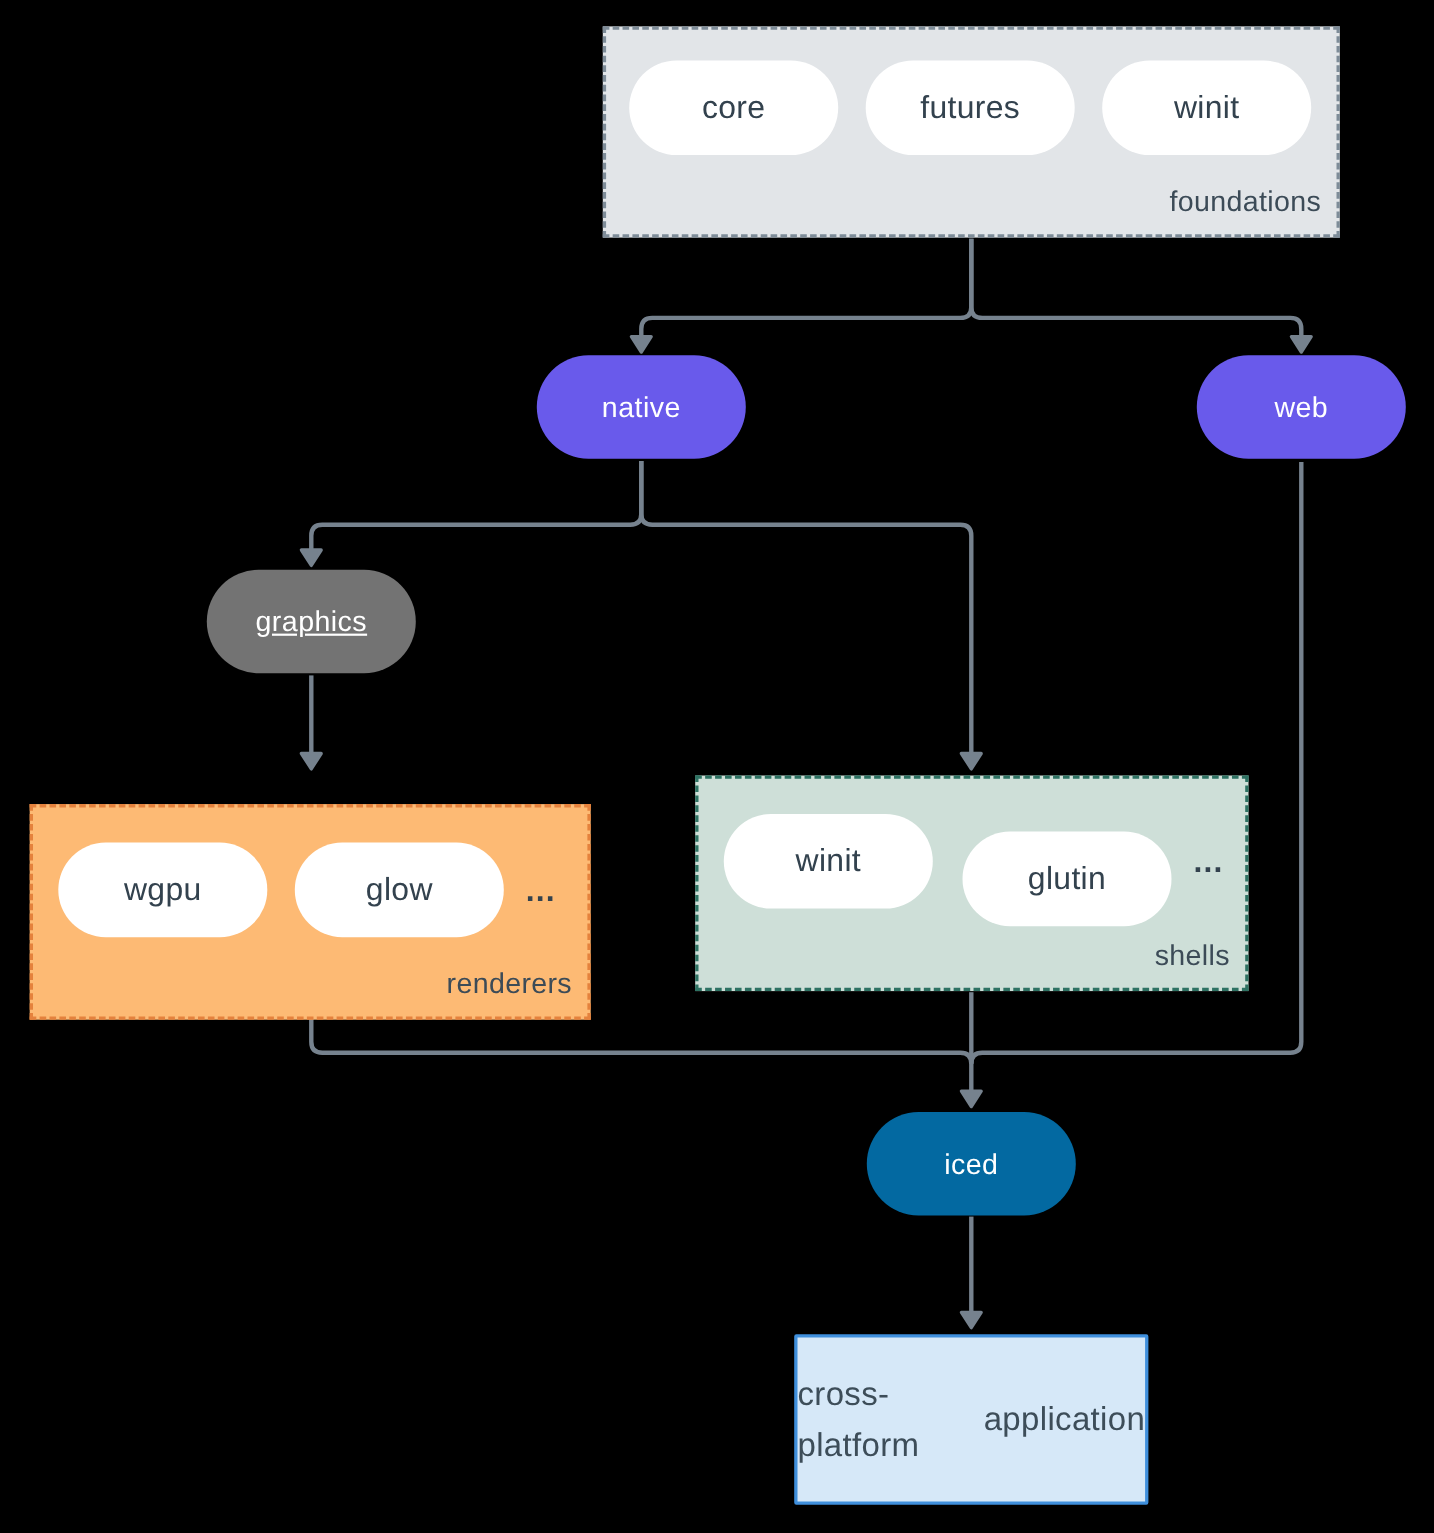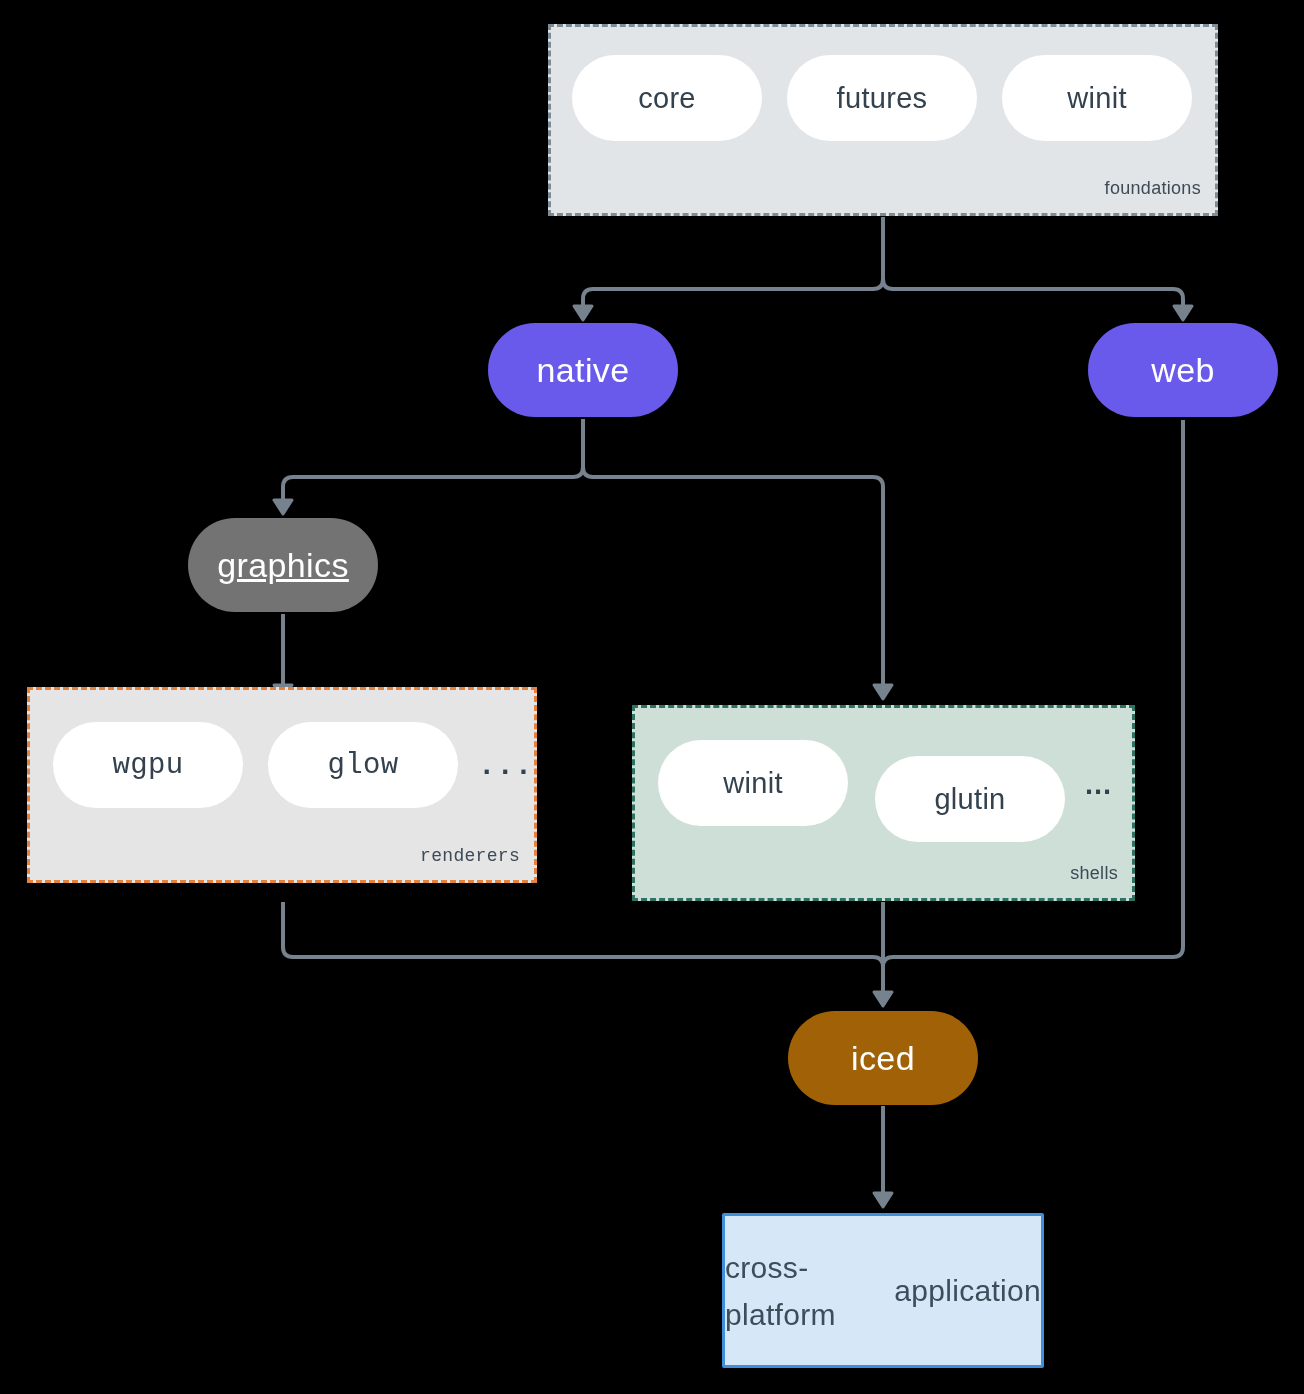--- a/index.html
+++ b/index.html
@@ -34,34 +34,33 @@
   .groupbox {
     position: absolute;
     box-sizing: border-box;
   }
   .groupbox.foundations {
     left: 548px; top: 24px; width: 670px; height: 192px;
     background: #E2E5E8;
     border: 3px dashed #7E8C98;
   }
   .groupbox.renderers {
-    left: 27px; top: 687px; width: 510px; height: 196px;
-    background: #e5e5e5;
+    left: 27px; top: 731px; width: 510px; height: 196px;
+    background: #fdba74;
     border: 3px dashed #E5823D;
-    font-family: Liberation Mono, monospace;
   }
   .groupbox.shells {
     left: 632px; top: 705px; width: 503px; height: 196px;
     background: #CEDFD8;
     border: 3px dashed #2E7263;
   }
   .group-label {
     position: absolute;
     right: 14px; bottom: 14px;
-    font-size: 18px;
+    font-size: 26px;
     color: #3C4B57;
     letter-spacing: 0.3px;
   }
   .pill-white {
     position: absolute;
     width: 190px; height: 86px;
     background: #FFFFFF;
     border-radius: 43px;
     display: flex;
     align-items: center;
@@ -77,28 +76,28 @@
     font-weight: bold;
     letter-spacing: 1px;
   }
   .pill-node {
     position: absolute;
     width: 190px; height: 94px;
     border-radius: 47px;
     display: flex;
     align-items: center;
     justify-content: center;
-    font-size: 34px;
+    font-size: 26px;
     color: #FFFFFF;
     letter-spacing: 0.4px;
   }
   .pill-node.native  { left: 488px;  top: 323px; background: #695AEB; }
   .pill-node.web     { left: 1088px; top: 323px; background: #695AEB; }
   .pill-node.graphics{ left: 188px;  top: 518px; background: #737373; text-decoration: underline; }
-  .pill-node.iced    { left: 788px;  top: 1011px; background: #a16207; }
+  .pill-node.iced    { left: 788px;  top: 1011px; background: #0369a1; }
   .app-box {
     position: absolute;
     left: 722px; top: 1213px; width: 322px; height: 155px;
     box-sizing: border-box;
     background: #D6E8F8;
     border: 3px solid #3F8FDC;
     border-radius: 2px;
     display: flex;
     flex-direction: row;
     align-items: center;

